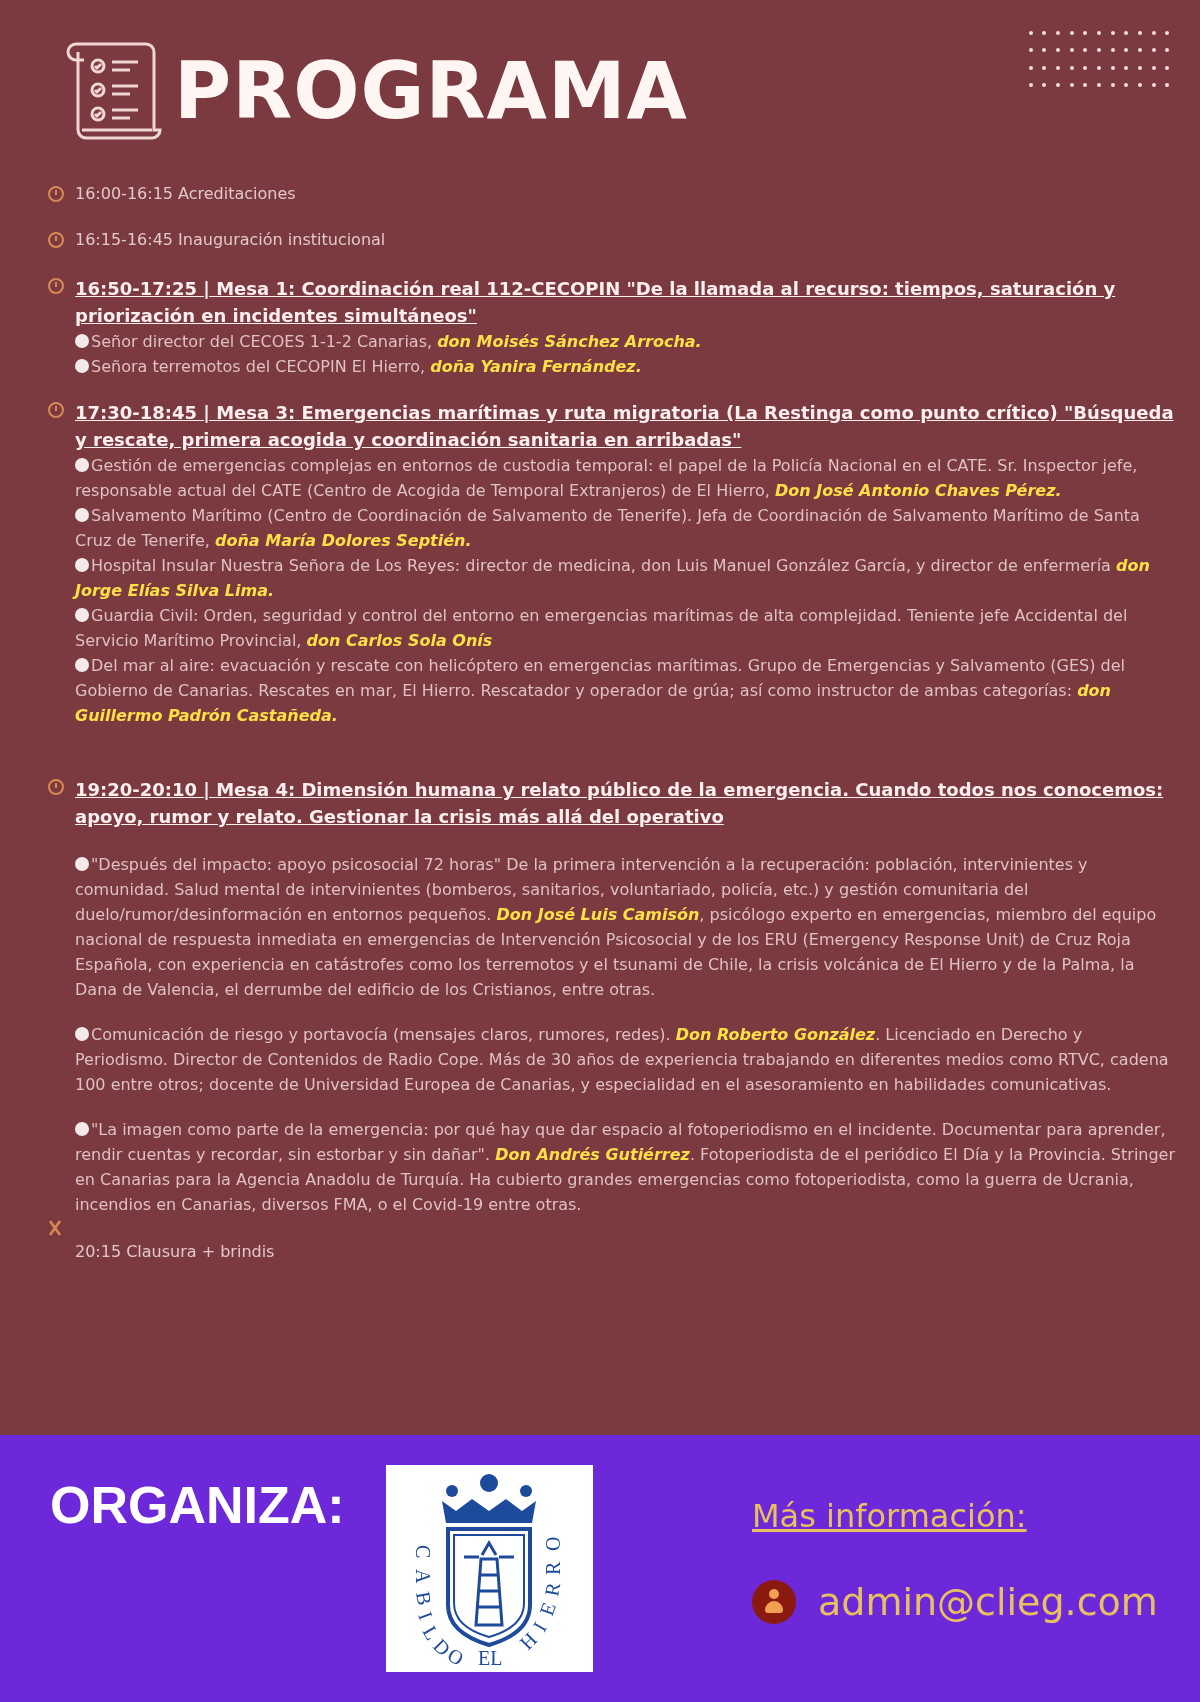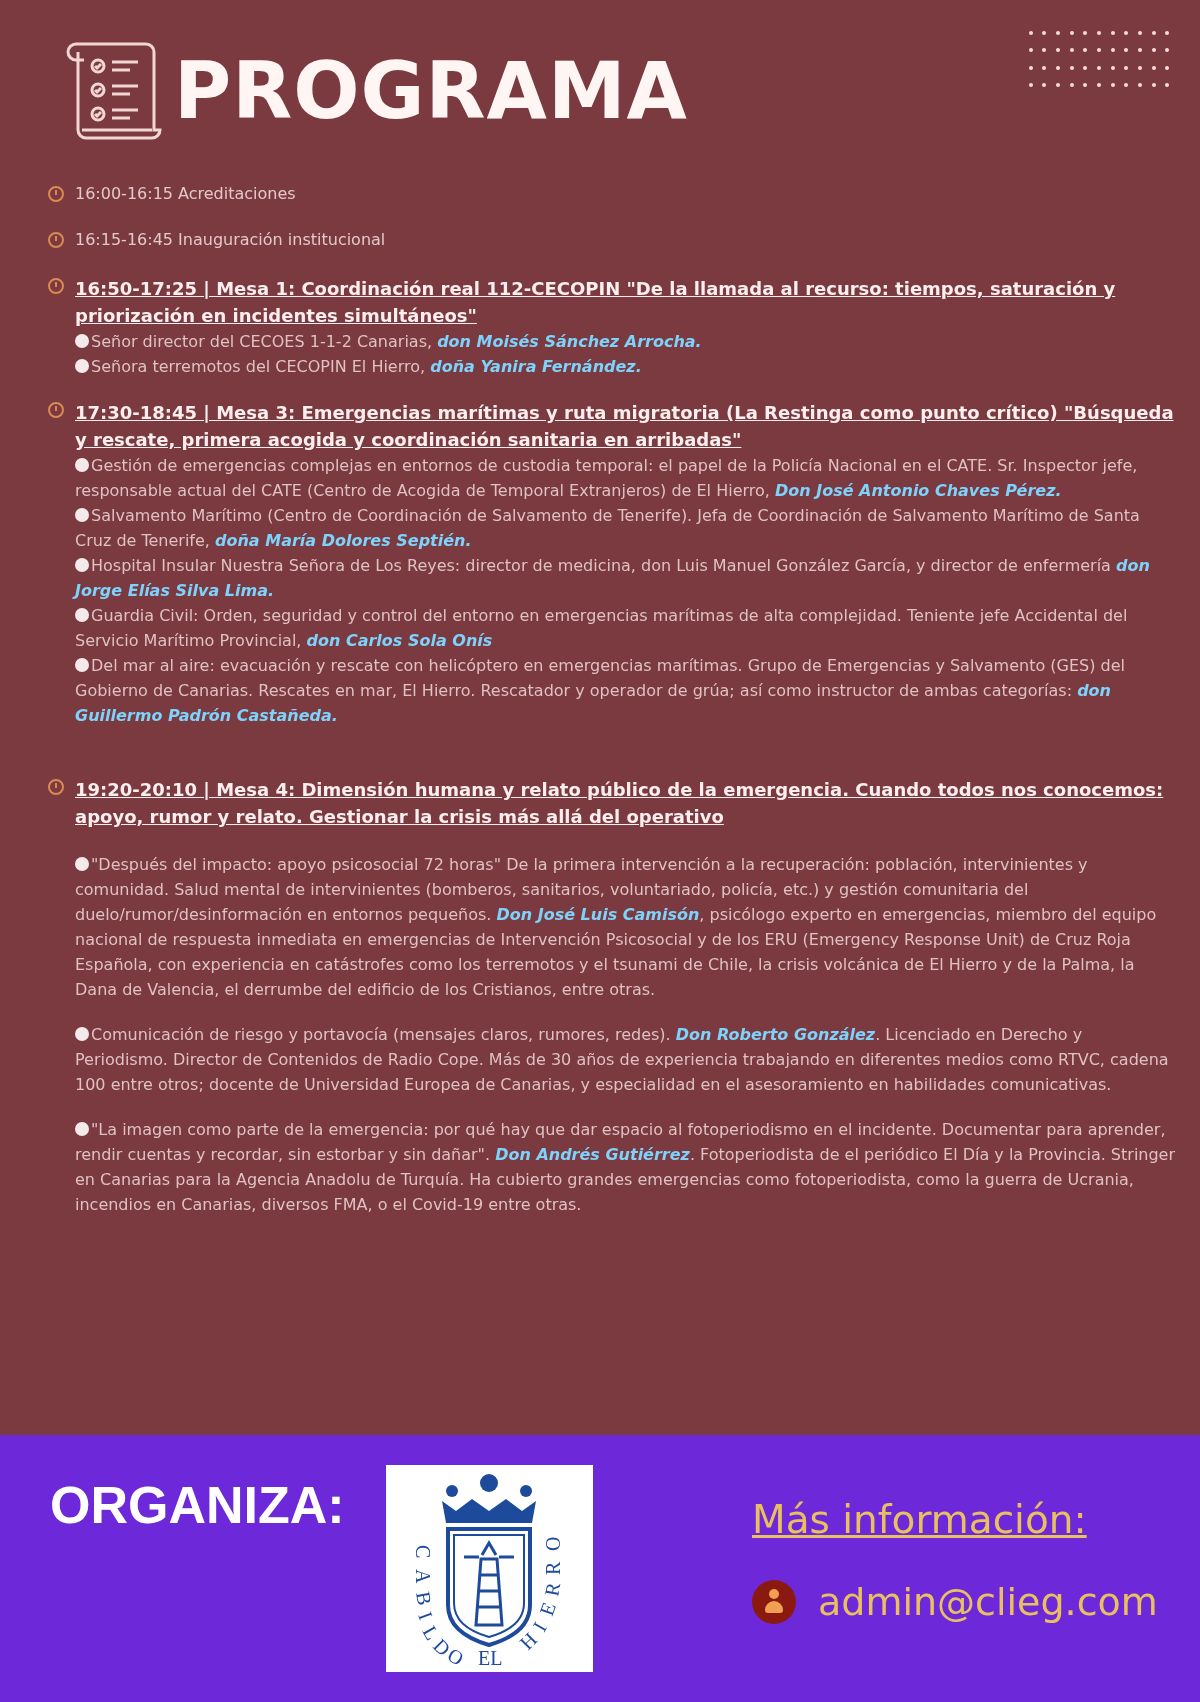--- a/index.html
+++ b/index.html
@@ -17,28 +17,28 @@
   .item .ico { position: absolute; left: 0; top: 3px; width: 16px; height: 16px; border: 2px solid #d98a52; border-radius: 50%; }
   .item .ico::after { content: ""; position: absolute; left: 5px; top: 2px; width: 2px; height: 5px; background: #d98a52; }
   .item .ico.coffee { border-radius: 2px; border-width: 0; background: #c98050; width: 12px; height: 16px; opacity: .8; }
   .item .ico.coffee::after { display: none; }
   .item .ico.cross { border: none; }
   .item .ico.cross::after { display: none; }
   .simple { font-size: 16px; color: #e2c9c8; line-height: 22px; }
   .head { font-size: 18px; font-weight: bold; color: #fbeeee; text-decoration: underline; line-height: 27px; }
   .bullet { font-size: 16px; line-height: 25px; color: #dfc2c2; }
   .bullet .dot { display: inline-block; width: 14px; height: 14px; background: #f4eaea; border-radius: 50%; vertical-align: -1px; margin-right: 2px; }
-  .bullet b { color: #7dd3fc; font-style: italic; }
+  .bullet b { color: #fde047; font-style: italic; }
   .gap-s { height: 20px; }
   .gap-m { height: 24px; }
 
   .footer { position: absolute; left: 0; top: 1435px; width: 1200px; height: 267px; background: #6d28d9; }
   .organiza { position: absolute; left: 50px; top: 40px; font-weight: bold; font-size: 52px; color: #ffffff; font-family: "Liberation Sans", sans-serif; }
   .logo-box { position: absolute; left: 386px; top: 30px; width: 207px; height: 207px; background: #fff; }
-  .mas { position: absolute; left: 752px; top: 62px; font-size: 39px; color: #e8c060; text-decoration: underline; font-family: "DejaVu Sans", sans-serif; }
+  .mas { position: absolute; left: 752px; top: 62px; font-size: 32px; color: #e8c060; text-decoration: underline; font-family: "DejaVu Sans", sans-serif; }
   .contact { position: absolute; left: 752px; top: 145px; display: flex; align-items: center; }
   .user-ico { width: 44px; height: 44px; border-radius: 50%; background: #8a1a10; position: relative; margin-right: 22px; }
   .user-ico::before { content:""; position:absolute; left:17px; top:9px; width:10px; height:10px; border-radius:50%; background:#f0a050; }
   .user-ico::after { content:""; position:absolute; left:13px; top:21px; width:18px; height:12px; border-radius:9px 9px 3px 3px; background:#f0a050; }
   .email { font-size: 38px; color: #e8c060; font-family: "DejaVu Sans", sans-serif; }
 </style>
 </head>
 <body>
 
 <div class="page">
@@ -148,20 +148,28 @@
       <div class="head">19:20-20:10 | Mesa 4: Dimensión humana y relato público de la emergencia. Cuando todos nos conocemos: apoyo, rumor y relato. Gestionar la crisis más allá del operativo</div>
       <div style="height:22px"></div>
       <div class="bullet"><span class="dot"></span><span>"Después del impacto: apoyo psicosocial 72 horas" De la primera intervención a la recuperación: población, intervinientes y comunidad. Salud mental de intervinientes (bomberos, sanitarios, voluntariado, policía, etc.) y gestión comunitaria del duelo/rumor/desinformación en entornos pequeños. </span><b>Don José Luis Camisón</b><span>, psicólogo experto en emergencias, miembro del equipo nacional de respuesta inmediata en emergencias de Intervención Psicosocial y de los ERU (Emergency Response Unit) de Cruz Roja Española, con experiencia en catástrofes como los terremotos y el tsunami de Chile, la crisis volcánica de El Hierro y de la Palma, la Dana de Valencia, el derrumbe del edificio de los Cristianos, entre otras.</span></div>
       <div style="height:20px"></div>
       <div class="bullet"><span class="dot"></span><span>Comunicación de riesgo y portavocía (mensajes claros, rumores, redes). </span><b>Don Roberto González</b><span>. Licenciado en Derecho y Periodismo. Director de Contenidos de Radio Cope. Más de 30 años de experiencia trabajando en diferentes medios como RTVC, cadena 100 entre otros; docente de Universidad Europea de Canarias, y especialidad en el asesoramiento en habilidades comunicativas.</span></div>
       <div style="height:20px"></div>
       <div class="bullet"><span class="dot"></span><span>"La imagen como parte de la emergencia: por qué hay que dar espacio al fotoperiodismo en el incidente. Documentar para aprender, rendir cuentas y recordar, sin estorbar y sin dañar". </span><b>Don Andrés Gutiérrez</b><span>. Fotoperiodista de el periódico El Día y la Provincia. Stringer en Canarias para la Agencia Anadolu de Turquía. Ha cubierto grandes emergencias como fotoperiodista, como la guerra de Ucrania, incendios en Canarias, diversos FMA, o el Covid-19 entre otras.</span></div>
     </div>
     <div class="gap-m"></div>
 
+    <div class="item simple">
+      <span class="ico cross">
+        <svg width="14" height="16" viewBox="0 0 14 16" style="position:absolute;left:0;top:-24px">
+            <path d="M2 1 L12 15 M12 1 L2 15" stroke="#d98a52" stroke-width="2.5"></path>
+          </svg>
+      </span>
+      <span>20:15 Clausura + brindis</span>
+    </div>
   </div>
 </div>
 
 <div class="footer">
   <div class="organiza">ORGANIZA:</div>
   <div class="logo-box">
     <svg width="207" height="207" viewBox="0 0 207 207">
       <g fill="#1d4a9a">
         <circle cx="103" cy="18" r="9"></circle>
           <circle cx="66" cy="26" r="6"></circle>

